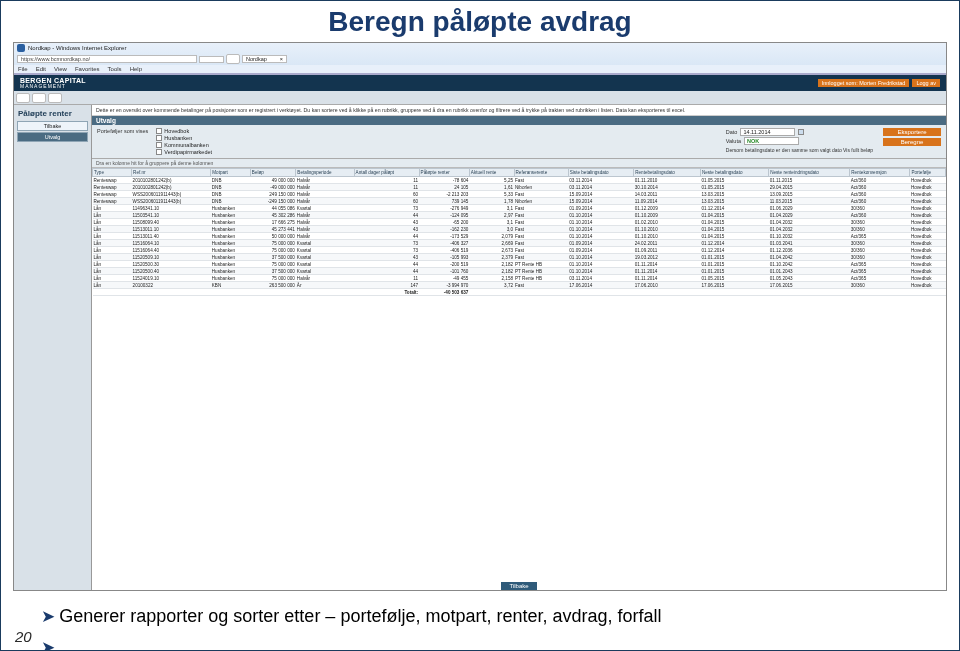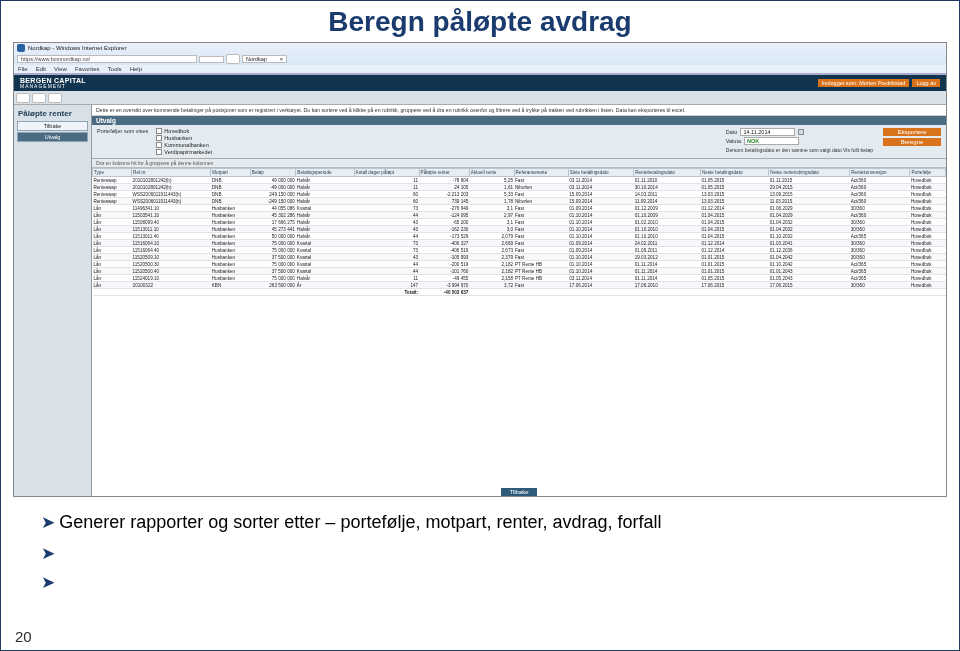--- a/index.html
+++ b/index.html
@@ -1,18 +1,18 @@
 <!DOCTYPE html>
 <html><head>
 <meta charset="utf-8">
 <style>
   * { box-sizing: border-box; margin: 0; padding: 0; }
   body { width: 960px; height: 651px; background: #fff; font-family: Arial, Helvetica, sans-serif; position: relative; border: 1px solid #1a3b5d; }
   .slide-title { text-align: center; font-size: 28px; font-weight: bold; color: #1a3b6d; padding: 5px 0 2px; }
-  .screenshot-area { margin: 2px 12px 0; border: 1px solid #888; height: 455px; background: #eaeaea; position: relative; overflow: hidden; font-size: 6px; color: #222; }
+  .screenshot-area { margin: 2px 12px 0; border: 1px solid #888; height: 549px; background: #eaeaea; position: relative; overflow: hidden; font-size: 6px; color: #222; }
   .ie-header { background: linear-gradient(#e8f0fa,#d4e4f4); border-bottom:1px solid #aac; font-size:6px; }
   .ie-title { padding:1px 3px; display:flex; align-items:center; gap:3px; }
   .ie-ico { width:8px; height:8px; background:#2a5fa0; border-radius:2px; display:inline-block; }
   .ie-addr { display:flex; align-items:center; gap:2px; padding:1px 3px; }
   .ie-url { flex:0 0 180px; background:#fff; border:1px solid #bbb; padding:0 3px; font-size:5.5px; color:#444; }
   .ie-search { flex:0 0 25px; background:#fff; border:1px solid #bbb; height:7px; }
   .tab-btn { flex:0 0 45px; background:#fff; border:1px solid #bbb; padding:0 3px; font-size:5.5px; display:flex; justify-content:space-between; align-items:center; }
   .ie-menu { display:flex; gap:8px; padding:1px 4px; font-size:6px; color:#333; background:#e8f0fa; border-bottom:1px solid #aac; }
   .app-bar { background:#13344f; color:#fff; display:flex; justify-content:space-between; align-items:center; padding:2px 6px; }
   .brand { font-size:7px; font-weight:bold; letter-spacing:0.3px; line-height:1; }
@@ -47,21 +47,21 @@
   .grid td { border-bottom:1px solid #e0e4e8; padding:0.5px 1px; white-space:nowrap; }
   .grid tr:nth-child(even) td { background:#f6f8fa; }
   .num { text-align:right; }
   .total-row td { font-weight:bold; }
   .back-bar { text-align:center; padding:2px; }
   .back-btn { display:inline-block; background:#2f5b7a; color:#fff; font-size:6px; padding:1px 8px; }
   .bullets { margin: 15px 0 0 40px; font-size: 18px; }
   .bullets li { list-style: none; margin-bottom: 10px; color: #000; display:flex; align-items:flex-start; gap:4px; }
   .bul { color: #1a3b6d; font-size: 17px; line-height:1; margin-top:2px; }
   .footer { position: absolute; bottom: 5px; left: 0; right: 0; display: flex; align-items: flex-end; justify-content: space-between; padding: 0 14px; }
-  .page-num { font-size: 15px; color: #2a2a2a; }
+  .page-num { font-size: 15px; color: #2a2a2a; font-style: italic; }
   .foot-text { font-size: 12px; color: #222; flex:1; text-align:center; }
   .bcm-logo { font-weight:bold; font-size:26px; color:#18395c; display:flex; align-items:flex-end; gap:2px; line-height:1; }
   .bcm-sq { width:20px; height:20px; background:#1a3b6d; display:inline-block; }
   .bcm-sub { font-size:7px; color:#1a3b6d; writing-mode:vertical-rl; transform:rotate(180deg); letter-spacing:1px; }
 </style>
 </head>
 <body>
 
 <div class="slide-title">Beregn påløpte avdrag</div>
 

